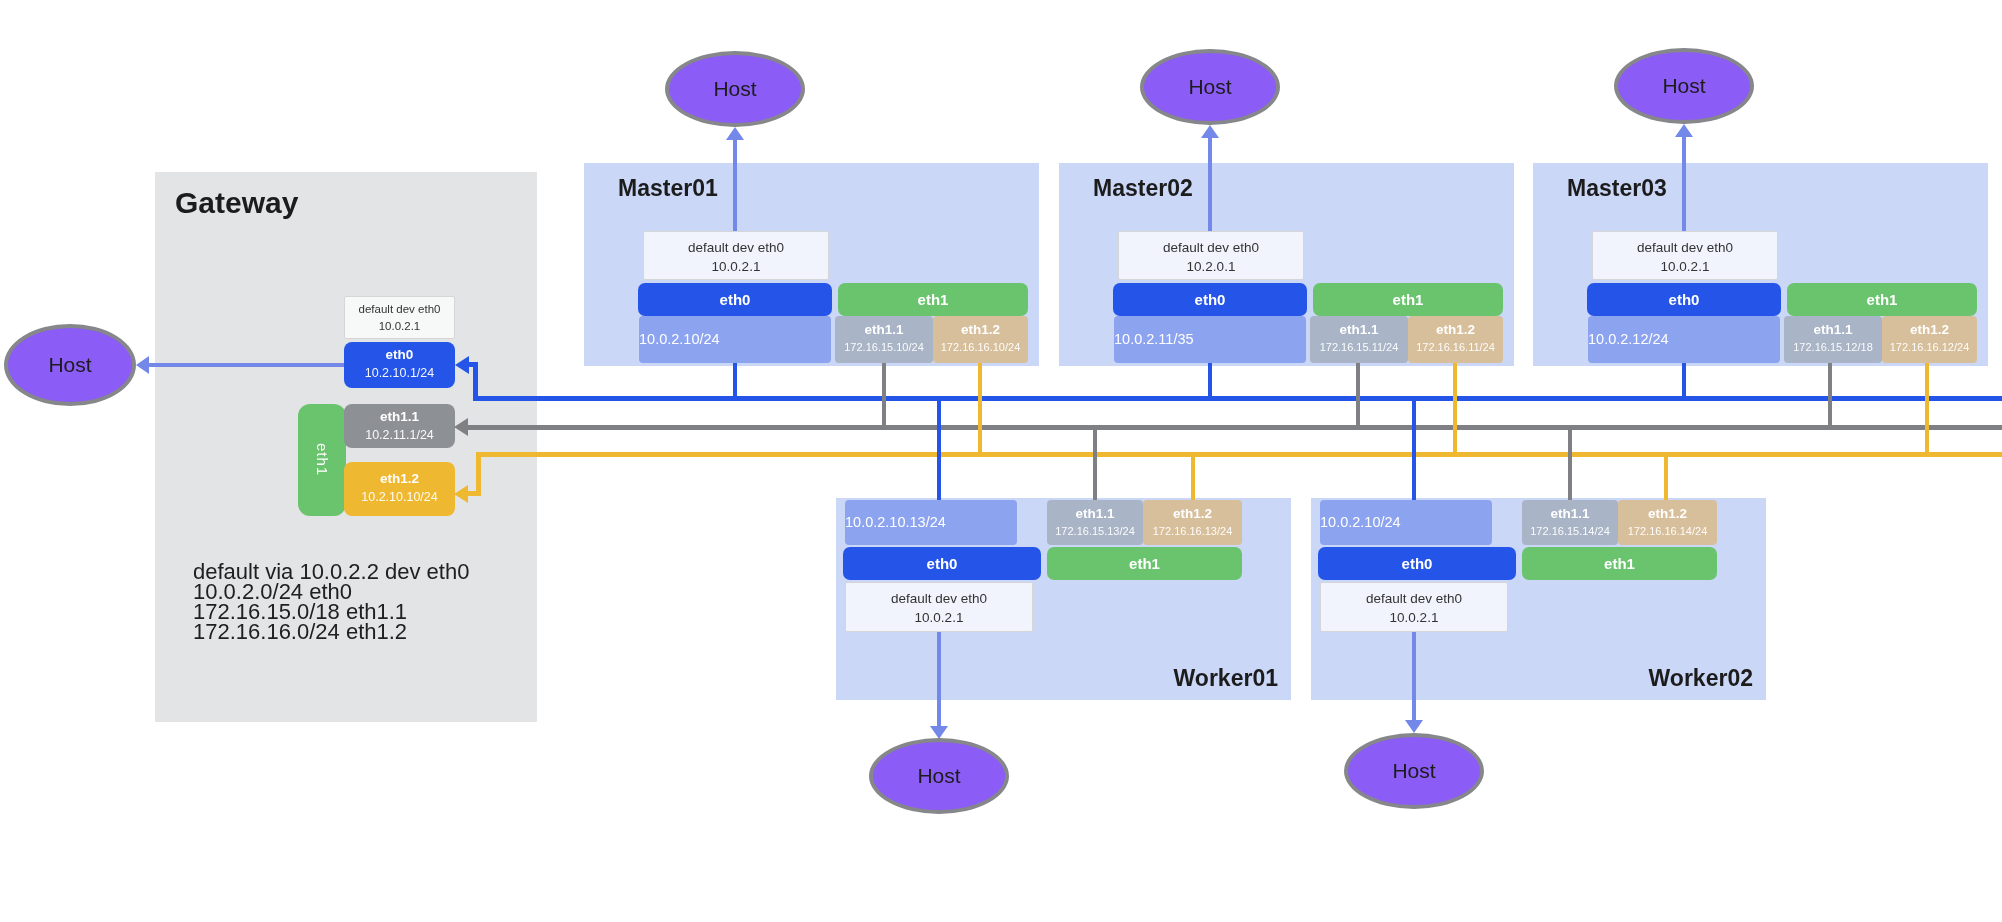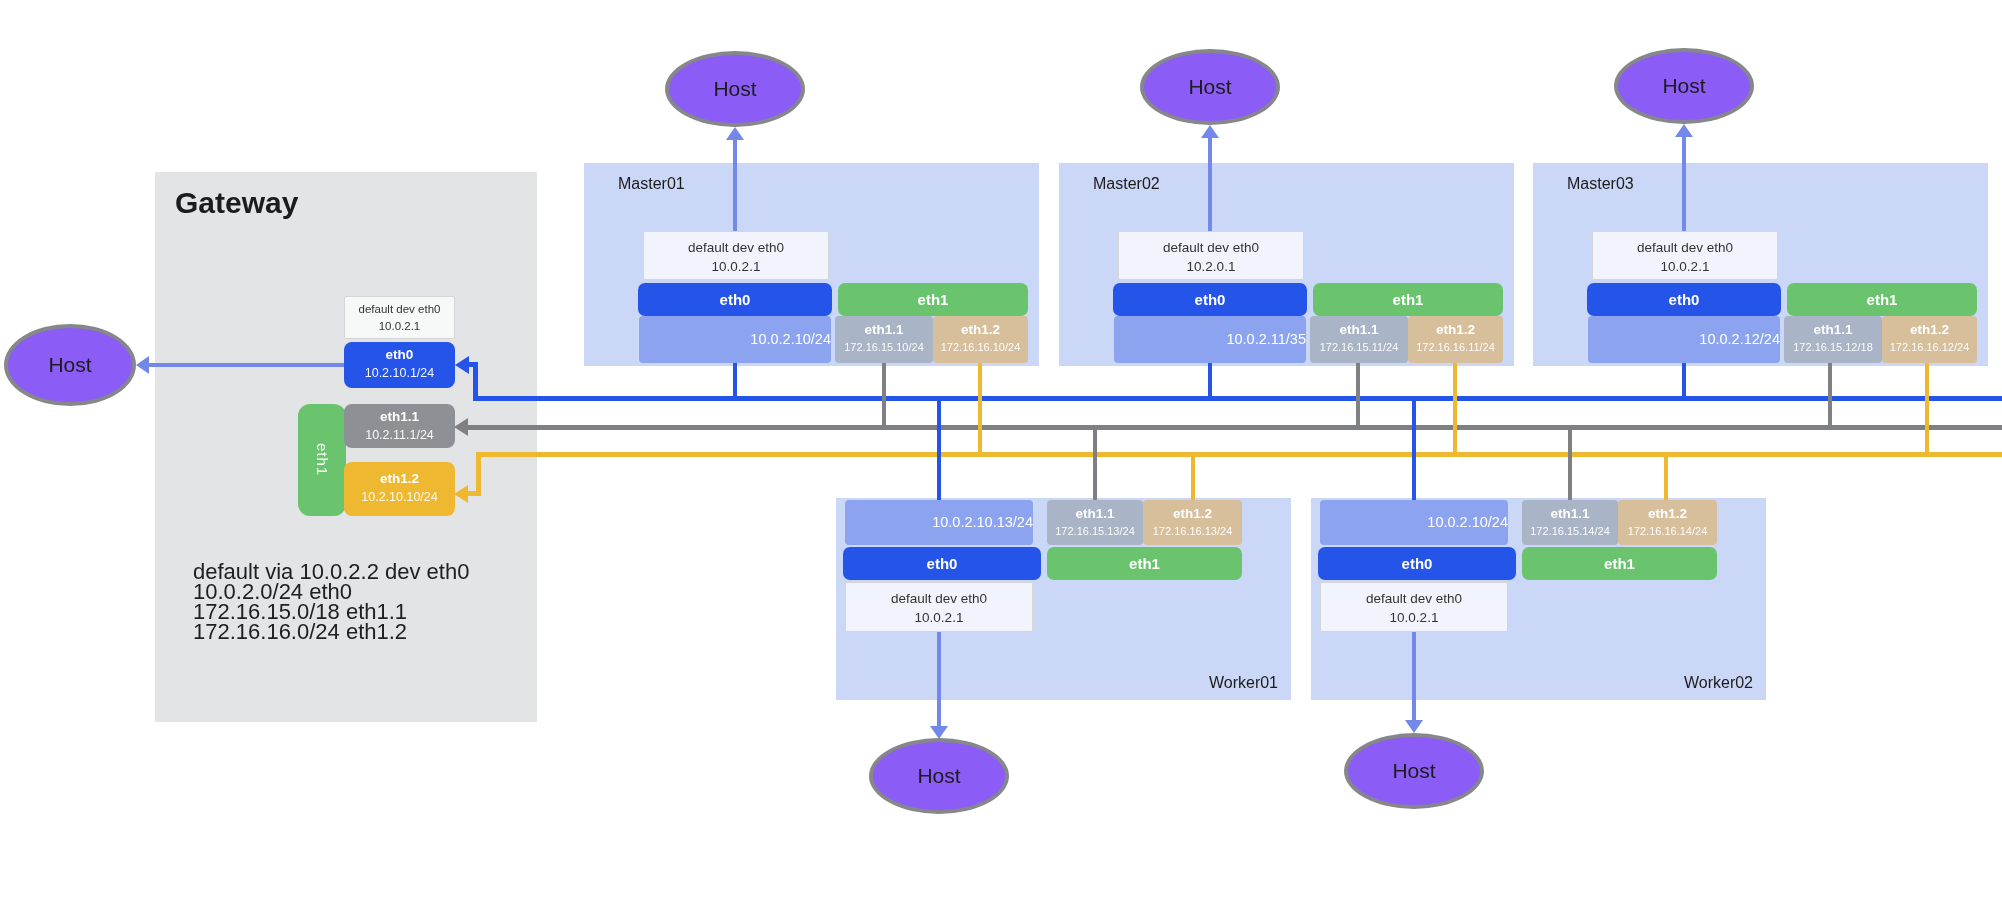--- a/index.html
+++ b/index.html
@@ -5,33 +5,33 @@
   html,body{margin:0;padding:0;background:#fff;}
   .canvas{position:relative;width:2002px;height:922px;background:#ffffff;
           font-family:"Liberation Sans",sans-serif;overflow:hidden;}
 
   
   .node{position:absolute;background:#cbd7f7;}
   .gateway{position:absolute;left:155px;top:172px;width:382px;height:550px;background:#e3e4e6;}
   .master{top:163px;width:455px;height:203px;}
   .worker{top:498px;width:455px;height:202px;}
 
-  .node-title{position:absolute;font-weight:normal;font-size:16px;color:#1c1c1c;}
+  .node-title{position:absolute;font-weight:bold;font-size:23px;color:#1c1c1c;}
   .gw-title{position:absolute;left:20px;top:14px;font-weight:bold;font-size:30px;color:#1c1c1c;}
 
   
   .defbox{position:absolute;background:rgba(255,255,255,.72);border:1px solid #d6d6d6;
           border-radius:2px;text-align:center;color:#333;box-sizing:border-box;}
   .defbox .l1,.defbox .l2{display:block;}
 
   
   .ethmain{position:absolute;color:#fff;font-weight:bold;text-align:center;border-radius:7px;}
   .blue{background:#2454e8;}
   .green{background:#6ac46d;}
-  .ipbox{position:absolute;background:#8ca3f0;color:#fff;text-align:right;border-radius:4px;}
+  .ipbox{position:absolute;background:#8ca3f0;color:#fff;text-align:left;border-radius:4px;}
   .sub{position:absolute;color:#fff;text-align:center;border-radius:4px;box-sizing:border-box;padding-top:5px;}
   .sub .lbl{display:block;font-weight:bold;font-size:13.5px;line-height:18px;}
   .sub .ip{display:block;font-size:11px;line-height:17px;color:rgba(255,255,255,.95);}
   .slate{background:#a9b4c6;}
   .tan{background:#d8bf9b;}
 
   
   .g-def{left:189px;top:124px;width:111px;height:43px;font-size:11.5px;padding-top:4px;line-height:17px;}
   .g-eth{left:189px;width:111px;border-radius:8px;}
   .g-eth .lbl{display:block;font-weight:bold;font-size:13.5px;line-height:18px;}
@@ -47,21 +47,21 @@
   
   .m-def{left:59px;top:68px;width:186px;height:49px;font-size:13.5px;padding-top:6px;line-height:19px;}
   .m-eth0{left:54px;top:120px;width:194px;height:33px;font-size:15px;line-height:33px;}
   .m-ip{left:55px;top:153px;width:192px;height:47px;font-size:14.5px;line-height:47px;}
   .m-eth1{left:254px;top:120px;width:190px;height:33px;font-size:15px;line-height:33px;}
   .m-e11{left:251px;top:153px;width:98px;height:47px;}
   .m-e12{left:349px;top:153px;width:95px;height:47px;}
   .m-title{left:34px;top:12px;}
 
   
-  .w-ip{left:9px;top:2px;width:188px;height:45px;font-size:14.5px;line-height:45px;}
+  .w-ip{left:9px;top:2px;width:172px;height:45px;font-size:14.5px;line-height:45px;}
   .w-eth0{left:7px;top:49px;width:198px;height:33px;font-size:15px;line-height:33px;}
   .w-def{left:9px;top:84px;width:188px;height:50px;font-size:13.5px;padding-top:6px;line-height:19px;}
   .w-e11{left:211px;top:2px;width:96px;height:45px;}
   .w-e12{left:307px;top:2px;width:99px;height:45px;}
   .w-eth1{left:211px;top:49px;width:195px;height:33px;font-size:15px;line-height:33px;}
   .w-title{right:13px;bottom:8px;}
 
   
   .host{position:absolute;background:#8b5cf6;border:4px solid #85878a;border-radius:50%;
         display:flex;align-items:center;justify-content:center;font-size:21px;color:#1c1c1c;box-sizing:border-box;}

